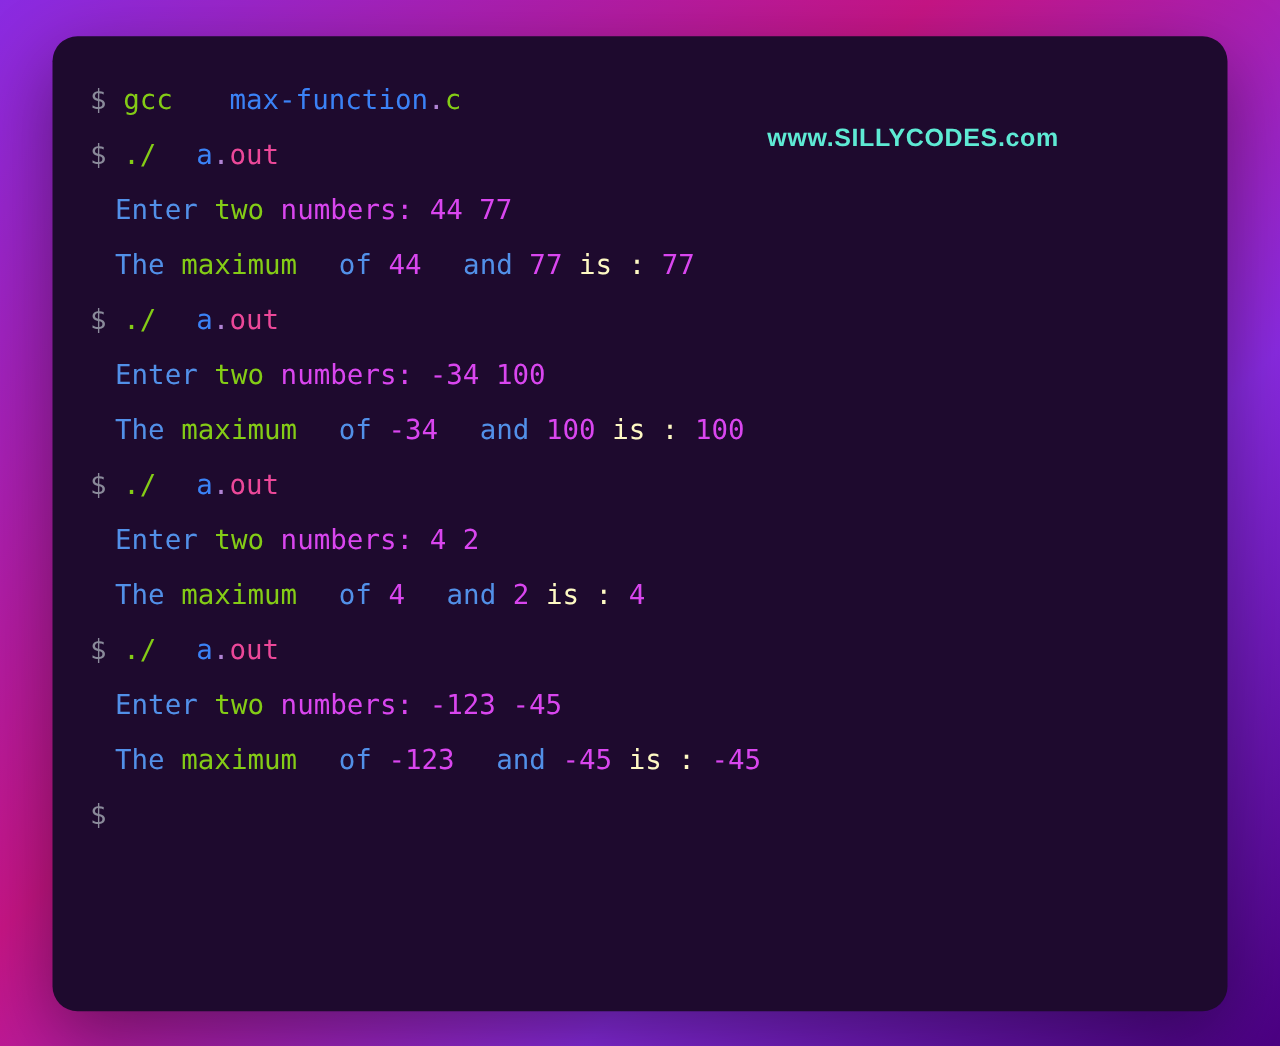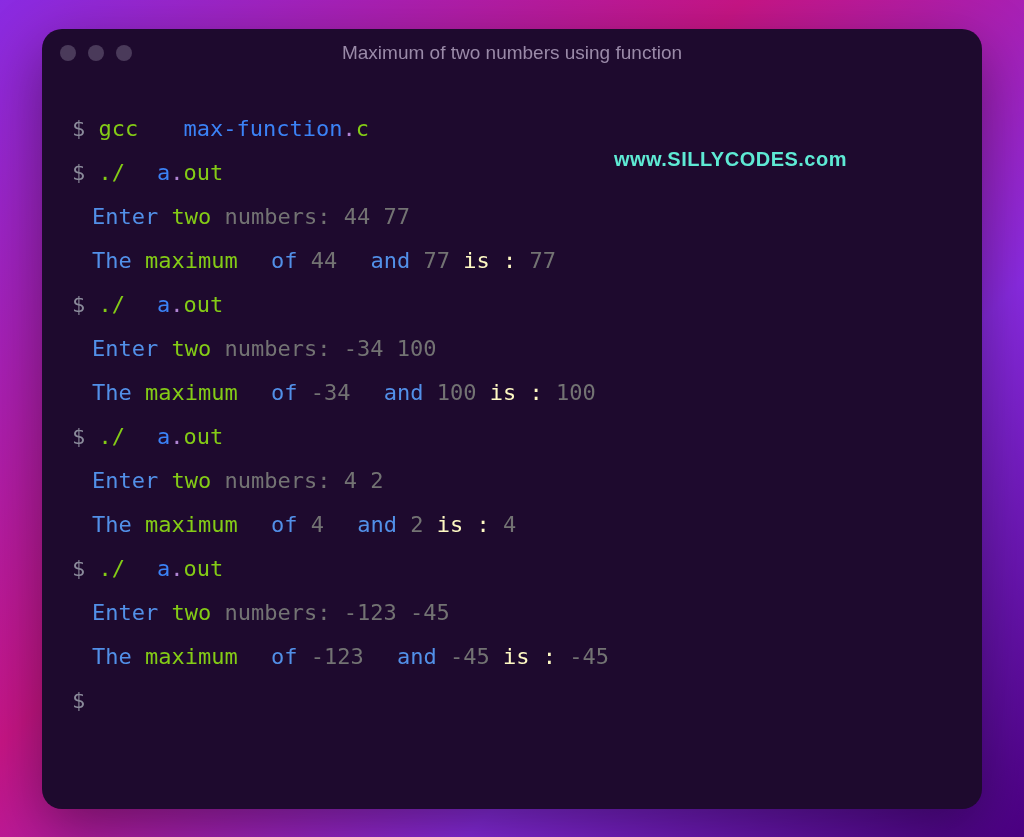--- a/index.html
+++ b/index.html
@@ -78,36 +78,28 @@
     
     .line {
       white-space: pre;
     }
     
     .prompt { color: #8a8a9a; }
     .pink { color: #84cc16; margin-top: 25px; }
     .cyan { color: #3b82f6; padding-left: 32px; }
     .dot { color: #b084d4; }
     .blue { color: #5290e8; margin-left: 20px; }
-    .orange { color: #84cc16; }
-    .teal { color: #737373; }
+    .orange { color: #ec4899; }
+    .teal { color: #d946ef; }
     .purple-gray { color: #fef9c3; }
   </style>
 </head>
 <body>
 
 <div class="terminal-window">
-  <div class="title-bar">
-    <div class="traffic-lights">
-      <div class="traffic-light"></div>
-      <div class="traffic-light"></div>
-      <div class="traffic-light"></div>
-    </div>
-    <div class="window-title">Maximum of two numbers using function</div>
-  </div>
 
   <div class="terminal-body">
     <div class="watermark">www.SILLYCODES.com</div>
 
     <div class="line"><span class="prompt">$</span> <span class="pink">gcc</span> <span class="cyan">max-function</span><span class="dot">.</span><span class="pink">c</span></div>
 
     <div class="line"><span class="prompt">$</span> <span class="pink">./</span><span class="cyan">a</span><span class="dot">.</span><span class="orange">out</span></div>
     <div class="line"><span class="blue">Enter</span> <span class="pink">two</span> <span class="teal">numbers:</span> <span class="teal">44</span> <span class="teal">77</span></div>
     <div class="line"><span class="blue">The</span> <span class="pink">maximum</span> <span class="blue">of</span> <span class="teal">44</span> <span class="blue">and</span> <span class="teal">77</span> <span class="purple-gray">is :</span> <span class="teal">77</span></div>
 

